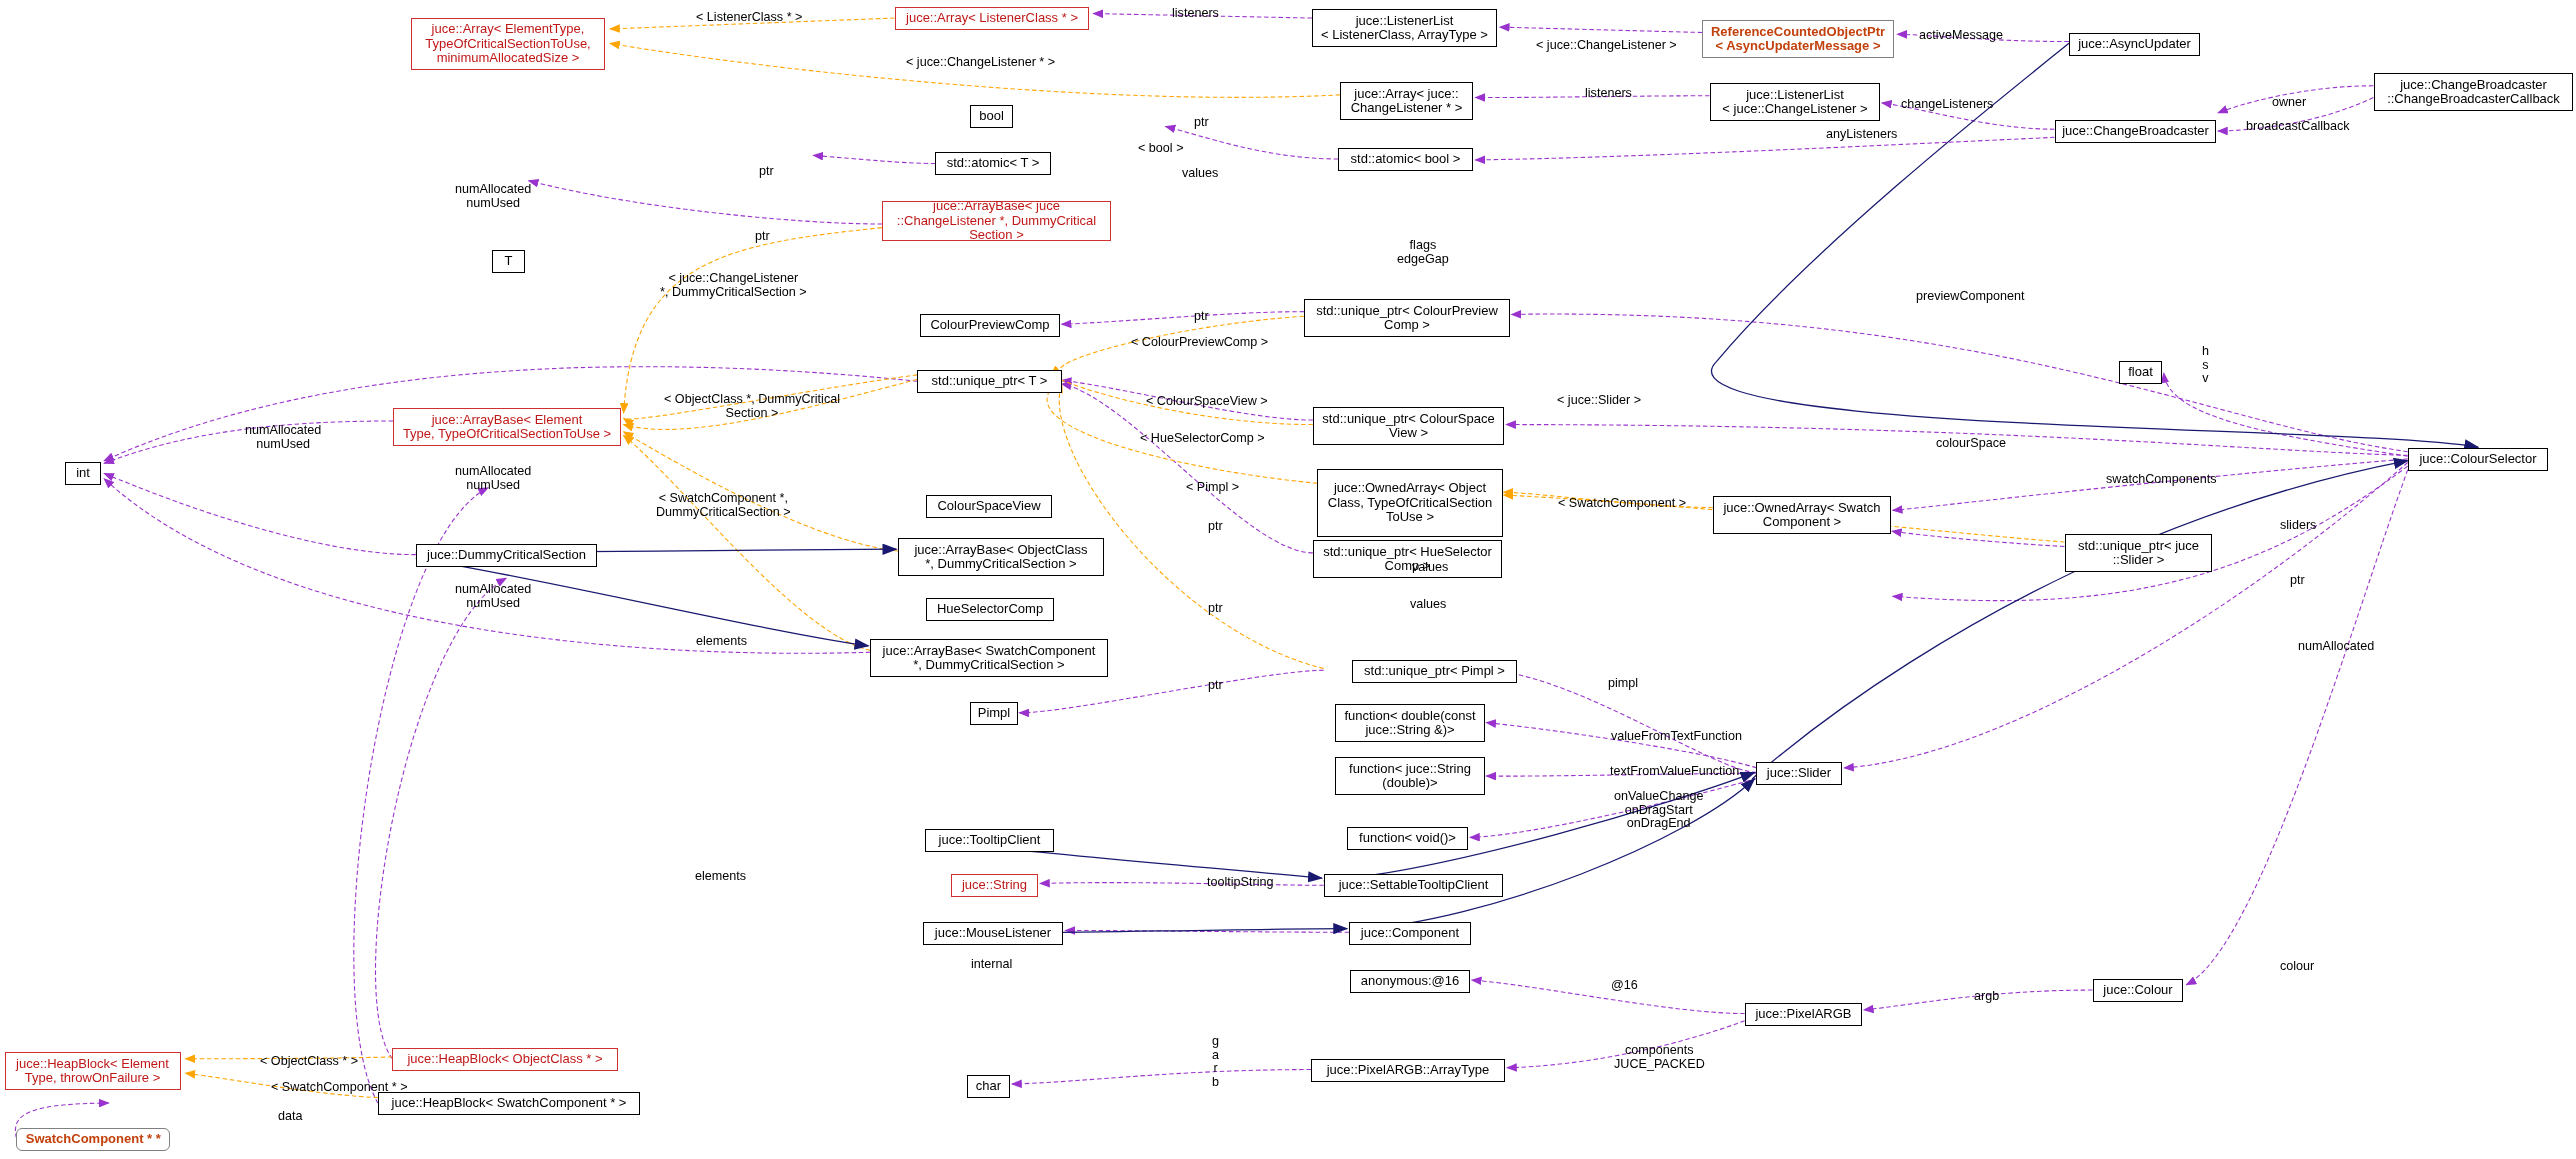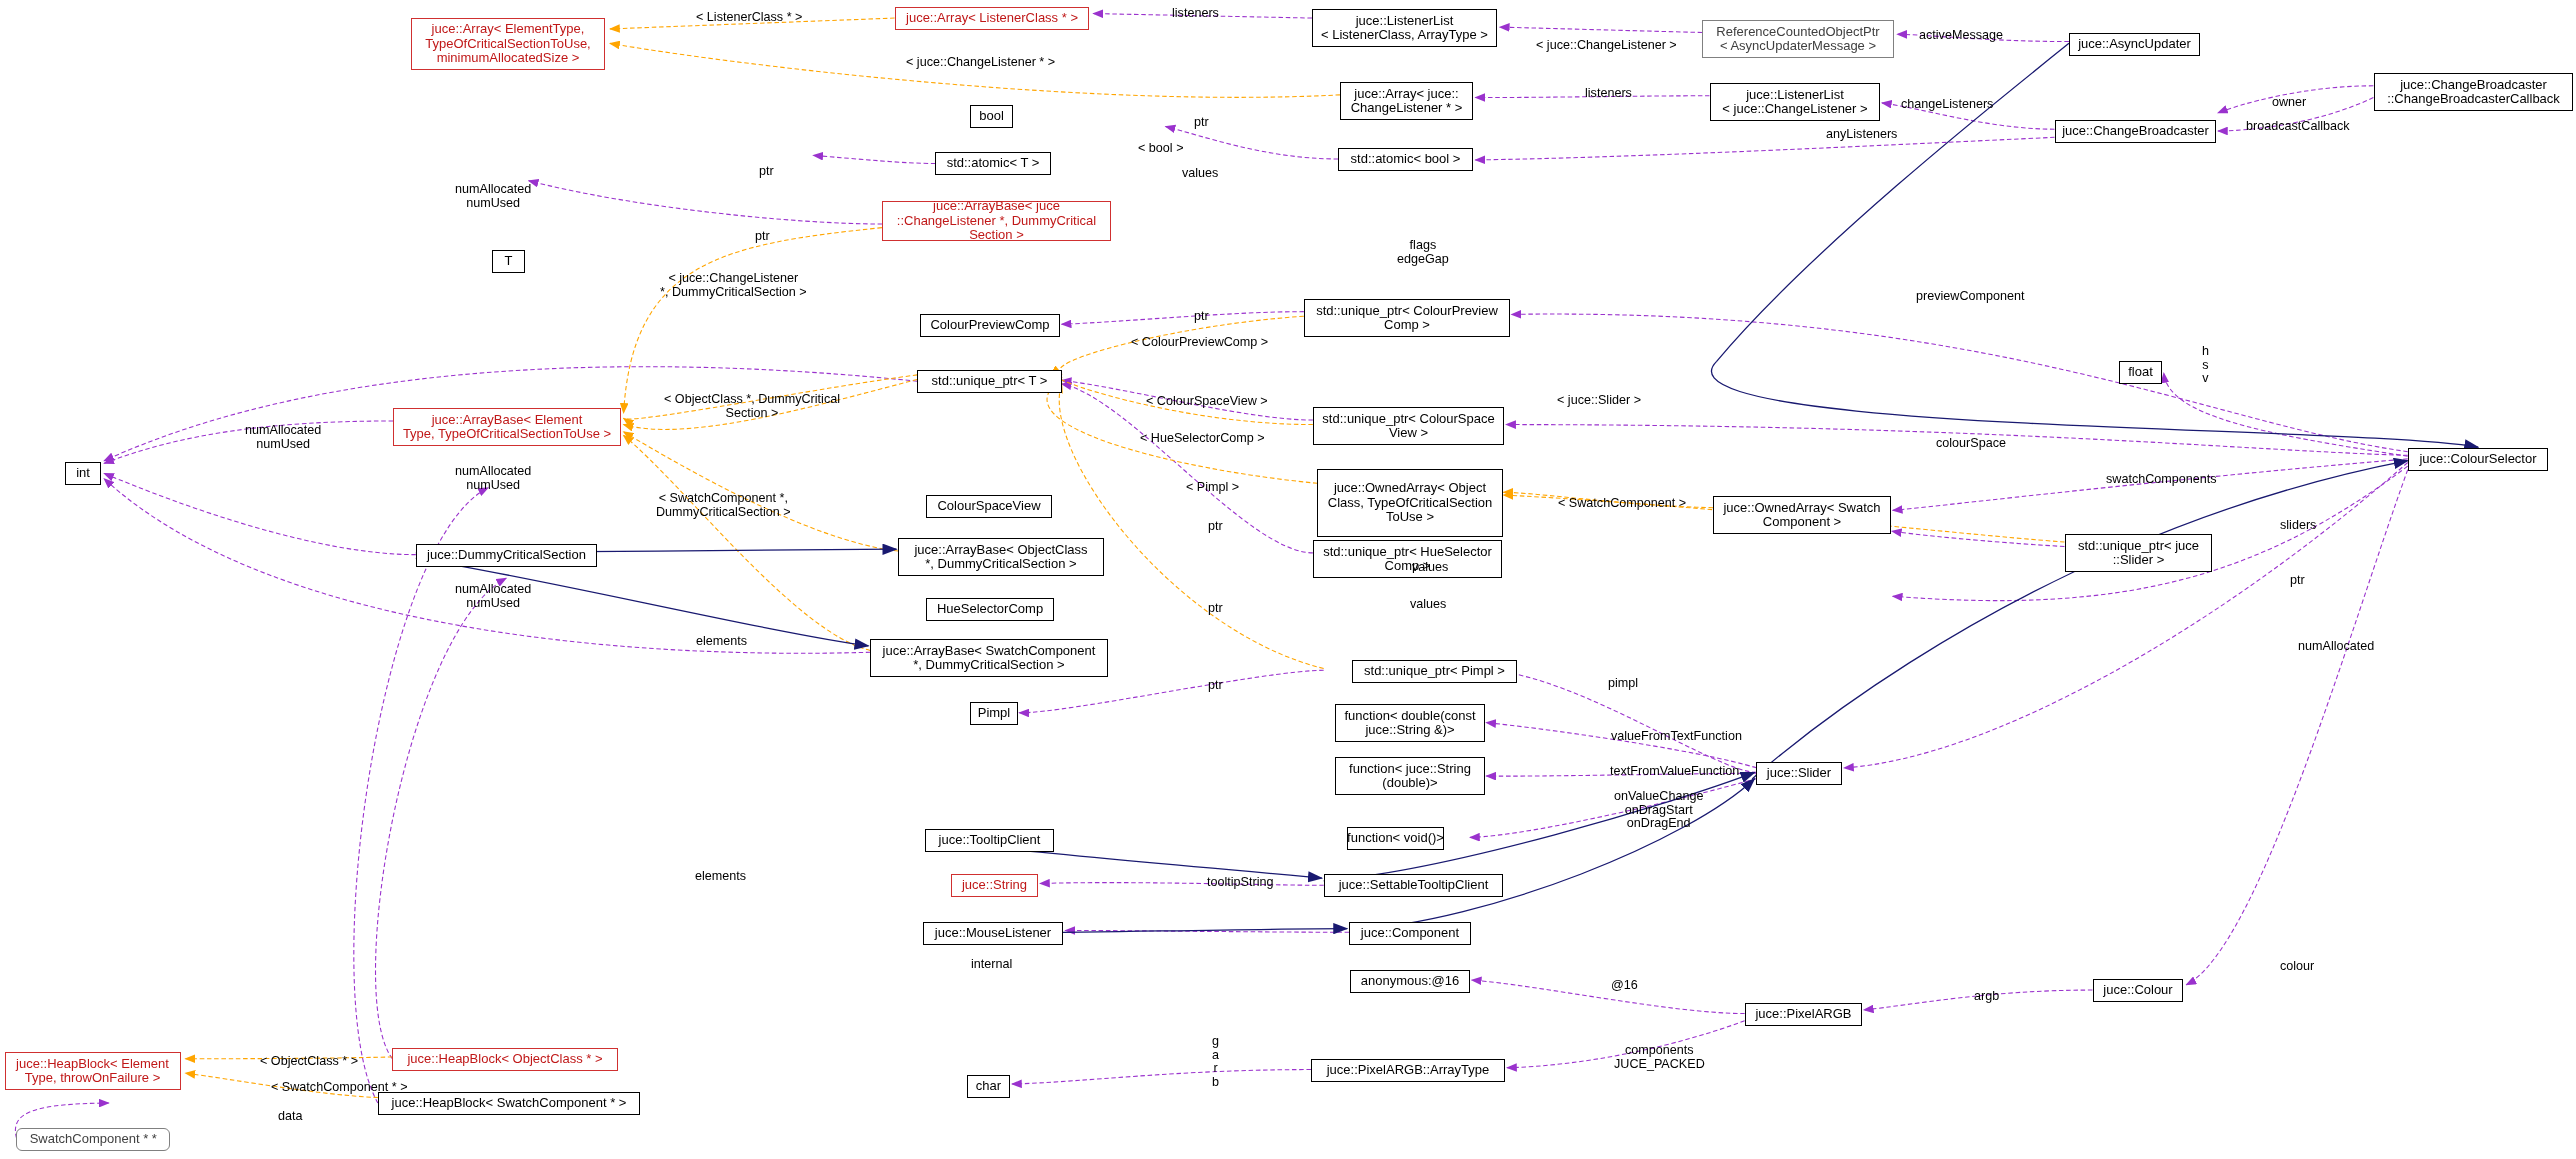--- a/index.html
+++ b/index.html
@@ -37,21 +37,22 @@
     justify-content: center;
     padding: 0.9px 2.7px;
     white-space: pre;
   }
   .node.red {
     border-color: #d03030;
     color: #c01818;
   }
   .node.gray {
     border-color: #808080;
-    color: #404040;
+    color: #c2410c;
+    font-weight: bold;
   }
   .node.thick {
     border-width: 1.8px;
   }
   .edge-label {
     position: absolute;
     font-size: 12.6px;
     line-height: 13.6px;
     color: #000000;
     white-space: pre;
@@ -204,21 +205,21 @@
       <div class="node" style="left: 926px; top: 598px; width: 128px; height: 22.6px;">HueSelectorComp</div>
       <div class="node" style="left: 870px; top: 639px; width: 238px; height: 38px;">juce::ArrayBase&lt; SwatchComponent
 *, DummyCriticalSection &gt;</div>
       <div class="node" style="left: 1324px; top: 660px; width: 165px; height: 22.6px; margin-left: 28px;">std::unique_ptr&lt; Pimpl &gt;</div>
       <div class="node" style="left: 970px; top: 702px; width: 48px; height: 22.6px;">Pimpl</div>
       <div class="node" style="left: 1335px; top: 704px; width: 150px; height: 38px;">function&lt; double(const
 juce::String &amp;)&gt;</div>
       <div class="node" style="left: 1335px; top: 757px; width: 150px; height: 38px;">function&lt; juce::String
 (double)&gt;</div>
       <div class="node" style="left: 1756px; top: 762px; width: 86px; height: 22.6px;">juce::Slider</div>
-      <div class="node" style="left: 1347px; top: 827px; width: 97px; height: 22.6px;">function&lt; void()&gt;</div>
+      <div class="node" style="left: 1347px; top: 827px; width: 121px; height: 22.6px;">function&lt; void()&gt;</div>
       <div class="node" style="left: 925px; top: 829px; width: 129px; height: 22.6px;">juce::TooltipClient</div>
       <div class="node red" style="left: 951px; top: 874px; width: 87px; height: 22.6px;">juce::String</div>
       <div class="node" style="left: 1324px; top: 874px; width: 179px; height: 22.6px;">juce::SettableTooltipClient</div>
       <div class="node" style="left: 923px; top: 922px; width: 140px; height: 22.6px;">juce::MouseListener</div>
       <div class="node" style="left: 1349px; top: 922px; width: 122px; height: 22.6px;">juce::Component</div>
       <div class="node" style="left: 1350px; top: 970px; width: 120px; height: 22.6px;">anonymous:@16</div>
       <div class="node" style="left: 1745px; top: 1003px; width: 117px; height: 22.6px;">juce::PixelARGB</div>
       <div class="node" style="left: 2093px; top: 979px; width: 90px; height: 22.6px;">juce::Colour</div>
       <div class="node red" style="left: 4.5px; top: 1052px; width: 176px; height: 38px;">juce::HeapBlock&lt; Element
 Type, throwOnFailure &gt;</div>

